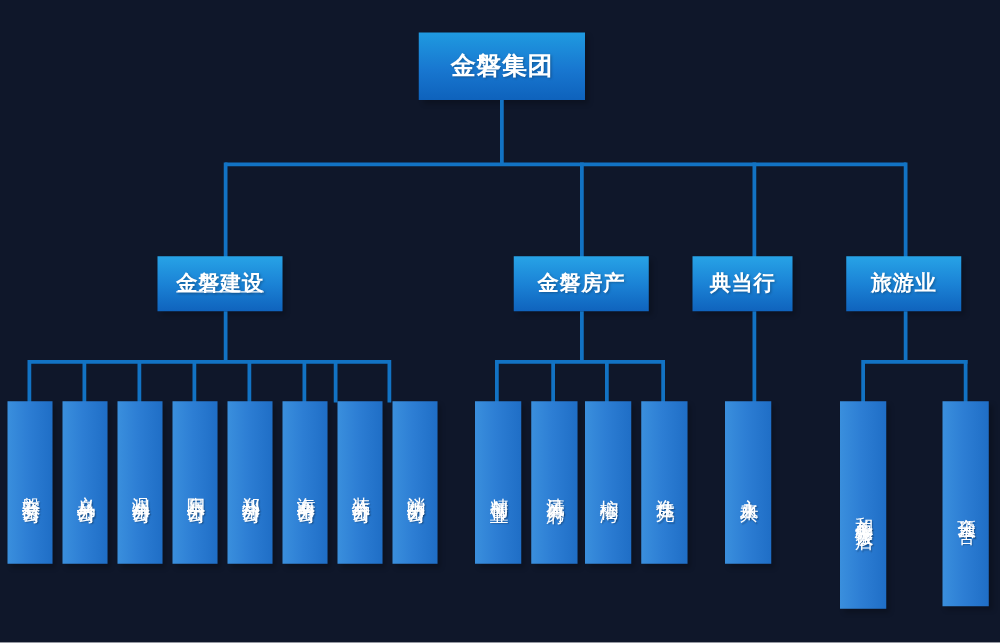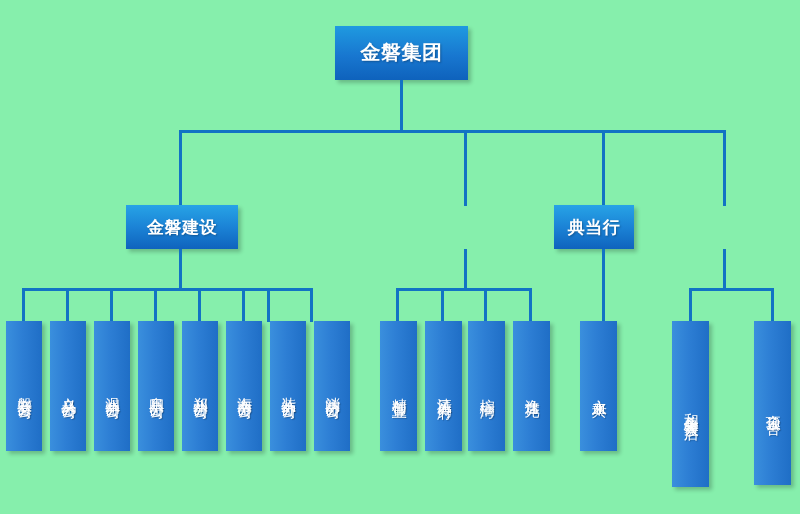--- a/index.html
+++ b/index.html
@@ -8,21 +8,21 @@
     padding: 0;
     background: #ffffff;
   }
   body {
     font-family: "DejaVu Sans", "Liberation Sans", sans-serif;
   }
   #chart-root {
     position: relative;
     width: 800px;
     height: 514px;
-    background: #86efac;
+    background: #0f172a;
     overflow: hidden;
   }
 
   
   .line {
     position: absolute;
     background: #1273c4;
   }
   .line.v { width: 3px; }
   .line.h { height: 3px; }
@@ -79,25 +79,27 @@
 
   <div class="line v" style="left:400px; top:80px; height:52px;"></div>
 
   <div class="line h" style="left:180px; top:130px; width:545px;"></div>
 
   <div class="line v" style="left:179px; top:130px; height:76px;"></div>
   <div class="line v" style="left:464px; top:130px; height:76px;"></div>
   <div class="line v" style="left:602px; top:130px; height:76px;"></div>
   <div class="line v" style="left:723px; top:130px; height:76px;"></div>
 
-  <div class="node branch" style="left:126px; top:205px; width:112px; height:44px;">金磐建设</div>
+  <div class="node branch" style="left:126px; top:205px; width:100px; height:44px;text-decoration:underline;">金磐建设</div>
 
+  <div class="node branch" style="left:411px; top:205px; width:108px; height:44px;">金磐房产</div>
 
   <div class="node branch" style="left:554px; top:205px; width:80px; height:44px;">典当行</div>
 
+  <div class="node branch" style="left:677px; top:205px; width:92px; height:44px;">旅游业</div>
 
   <div class="line v" style="left:179px; top:249px; height:41px;"></div>
   <div class="line h" style="left:23px; top:288px; width:289px;"></div>
   <div class="line v" style="left:22px; top:288px; height:34px;"></div>
   <div class="line v" style="left:66px; top:288px; height:34px;"></div>
   <div class="line v" style="left:110px; top:288px; height:34px;"></div>
   <div class="line v" style="left:154px; top:288px; height:34px;"></div>
   <div class="line v" style="left:198px; top:288px; height:34px;"></div>
   <div class="line v" style="left:242px; top:288px; height:34px;"></div>
   <div class="line v" style="left:267px; top:288px; height:34px;"></div>

